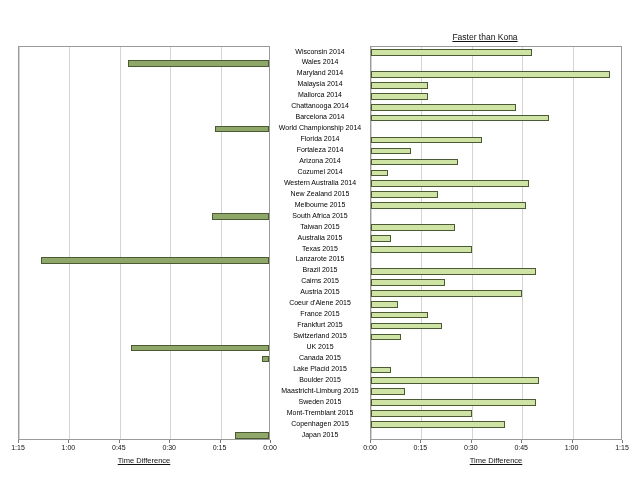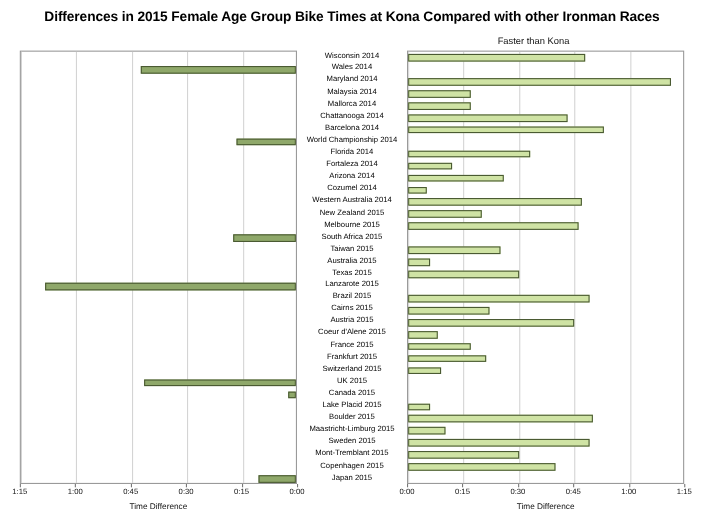--- a/index.html
+++ b/index.html
@@ -38,20 +38,21 @@
     color: #111;
     text-align: center;
   }
   #header-left {
     left: 30px;
     width: 230px;
   }
   #header-right {
     left: 370px;
     width: 230px;
+    text-decoration: underline;
   }
   .plot {
     position: absolute;
     top: 46px;
     height: 394px;
     border-left: 1px solid #9a9a9a;
     border-right: 1px solid #9a9a9a;
     border-top: 1px solid #9a9a9a;
     border-bottom: 1px solid #9a9a9a;
     box-sizing: border-box;
@@ -106,33 +107,33 @@
     color: #111;
     text-align: center;
     width: 40px;
   }
   .axis-title {
     position: absolute;
     font-size: 7.5px;
     color: #111;
     text-align: center;
     width: 120px;
+    text-decoration: underline;
   }
   .tickmark {
     position: absolute;
     width: 1px;
     height: 3px;
     background: #777;
   }
 </style>
 </head>
 <body>
 
 <div id="chart-root">
-  <div id="chart-title">Differences in 2015 Female Age Group Bike Times at Kona Compared with other Ironman Races</div>
 
   <div class="panel-header" id="header-right">Faster than Kona</div>
 
   <div class="plot" id="plot-left">
       <div class="gridline" style="left: 0px;"></div>
       <div class="gridline" style="left: 50px;"></div>
       <div class="gridline" style="left: 101px;"></div>
       <div class="gridline" style="left: 151px;"></div>
       <div class="gridline" style="left: 202px;"></div>
       <div class="bar slow" style="top: 13px; height: 6.8px; right: 0px; width: 141.1px;"></div>

